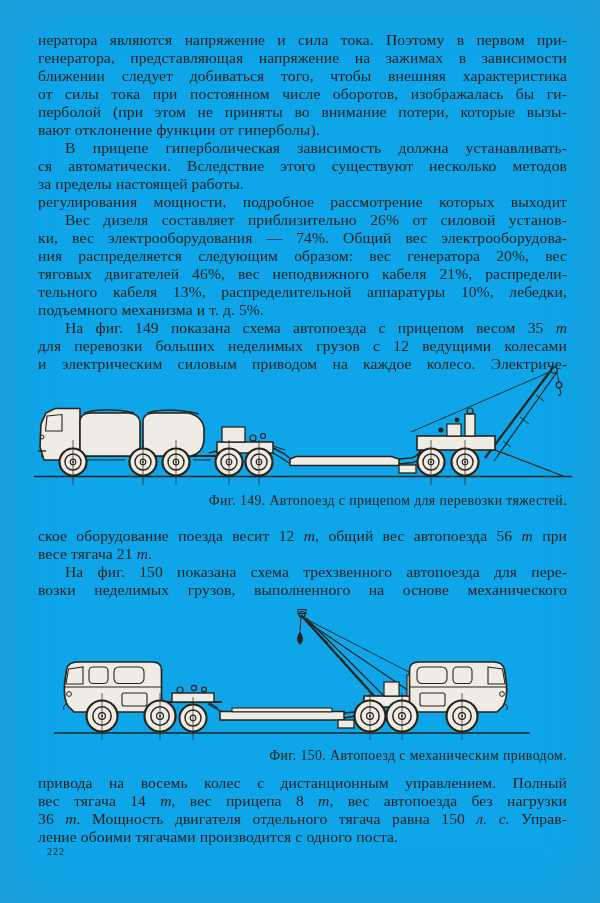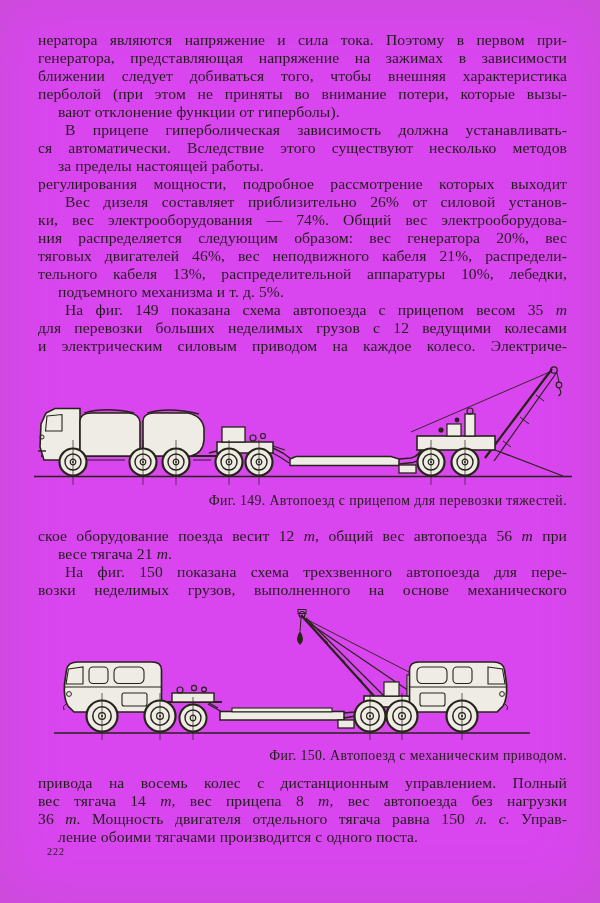--- a/index.html
+++ b/index.html
@@ -4,30 +4,30 @@
 <style>
   html,body{margin:0;padding:0;}
   body{
     width:600px;height:903px;
     background:#e7e4de;
     font-family:"Liberation Serif","DejaVu Serif",serif;
     color:#201d1a;
   }
   .page{
     position:relative;width:600px;height:903px;overflow:hidden;
-    background:#d946ef;
+    background:#0ea5e9;
     box-shadow:inset 0 0 60px rgba(120,110,90,.18);
   }
   .textcol{position:absolute;left:38px;width:529px;}
   .line{
     font-size:15.6px;line-height:18px;height:18px;
     text-align:justify;text-align-last:justify;
     white-space:nowrap;letter-spacing:.1px;
   }
-  .line.last{text-align-last:left;white-space:normal;margin-left:20px;}
+  .line.last{text-align-last:left;white-space:normal;}
   .line.indent{text-indent:27px;}
   .line i{font-style:italic;}
   figure{margin:0;position:absolute;}
   svg{display:block;}
   .caption{
     position:absolute;left:38px;width:529px;text-align:right;
     font-size:13.8px;letter-spacing:.4px;color:#232019;
   }
   .pagenum{
     position:absolute;left:47px;top:846px;
@@ -39,20 +39,21 @@
 </style>
 </head>
 <body>
 
 <div class="page">
 
   <div class="textcol" style="top:31px">
       <div class="line">нератора являются напряжение и сила тока. Поэтому в первом при-</div>
       <div class="line">генератора, представляющая напряжение на зажимах в зависимости</div>
       <div class="line">ближении следует добиваться того, чтобы внешняя характеристика</div>
+      <div class="line">от силы тока при постоянном числе оборотов, изображалась бы ги-</div>
       <div class="line">перболой (при этом не приняты во внимание потери, которые вызы-</div>
       <div class="line last">вают отклонение функции от гиперболы).</div>
       <div class="line indent">В прицепе гиперболическая зависимость должна устанавливать-</div>
       <div class="line">ся автоматически. Вследствие этого существуют несколько методов</div>
       <div class="line last">за пределы настоящей работы.</div>
       <div class="line">регулирования мощности, подробное рассмотрение которых выходит</div>
       <div class="line indent">Вес дизеля составляет приблизительно 26% от силовой установ-</div>
       <div class="line">ки, вес электрооборудования — 74%. Общий вес электрооборудова-</div>
       <div class="line">ния распределяется следующим образом: вес генератора 20%, вес</div>
       <div class="line">тяговых двигателей 46%, вес неподвижного кабеля 21%, распредели-</div>

